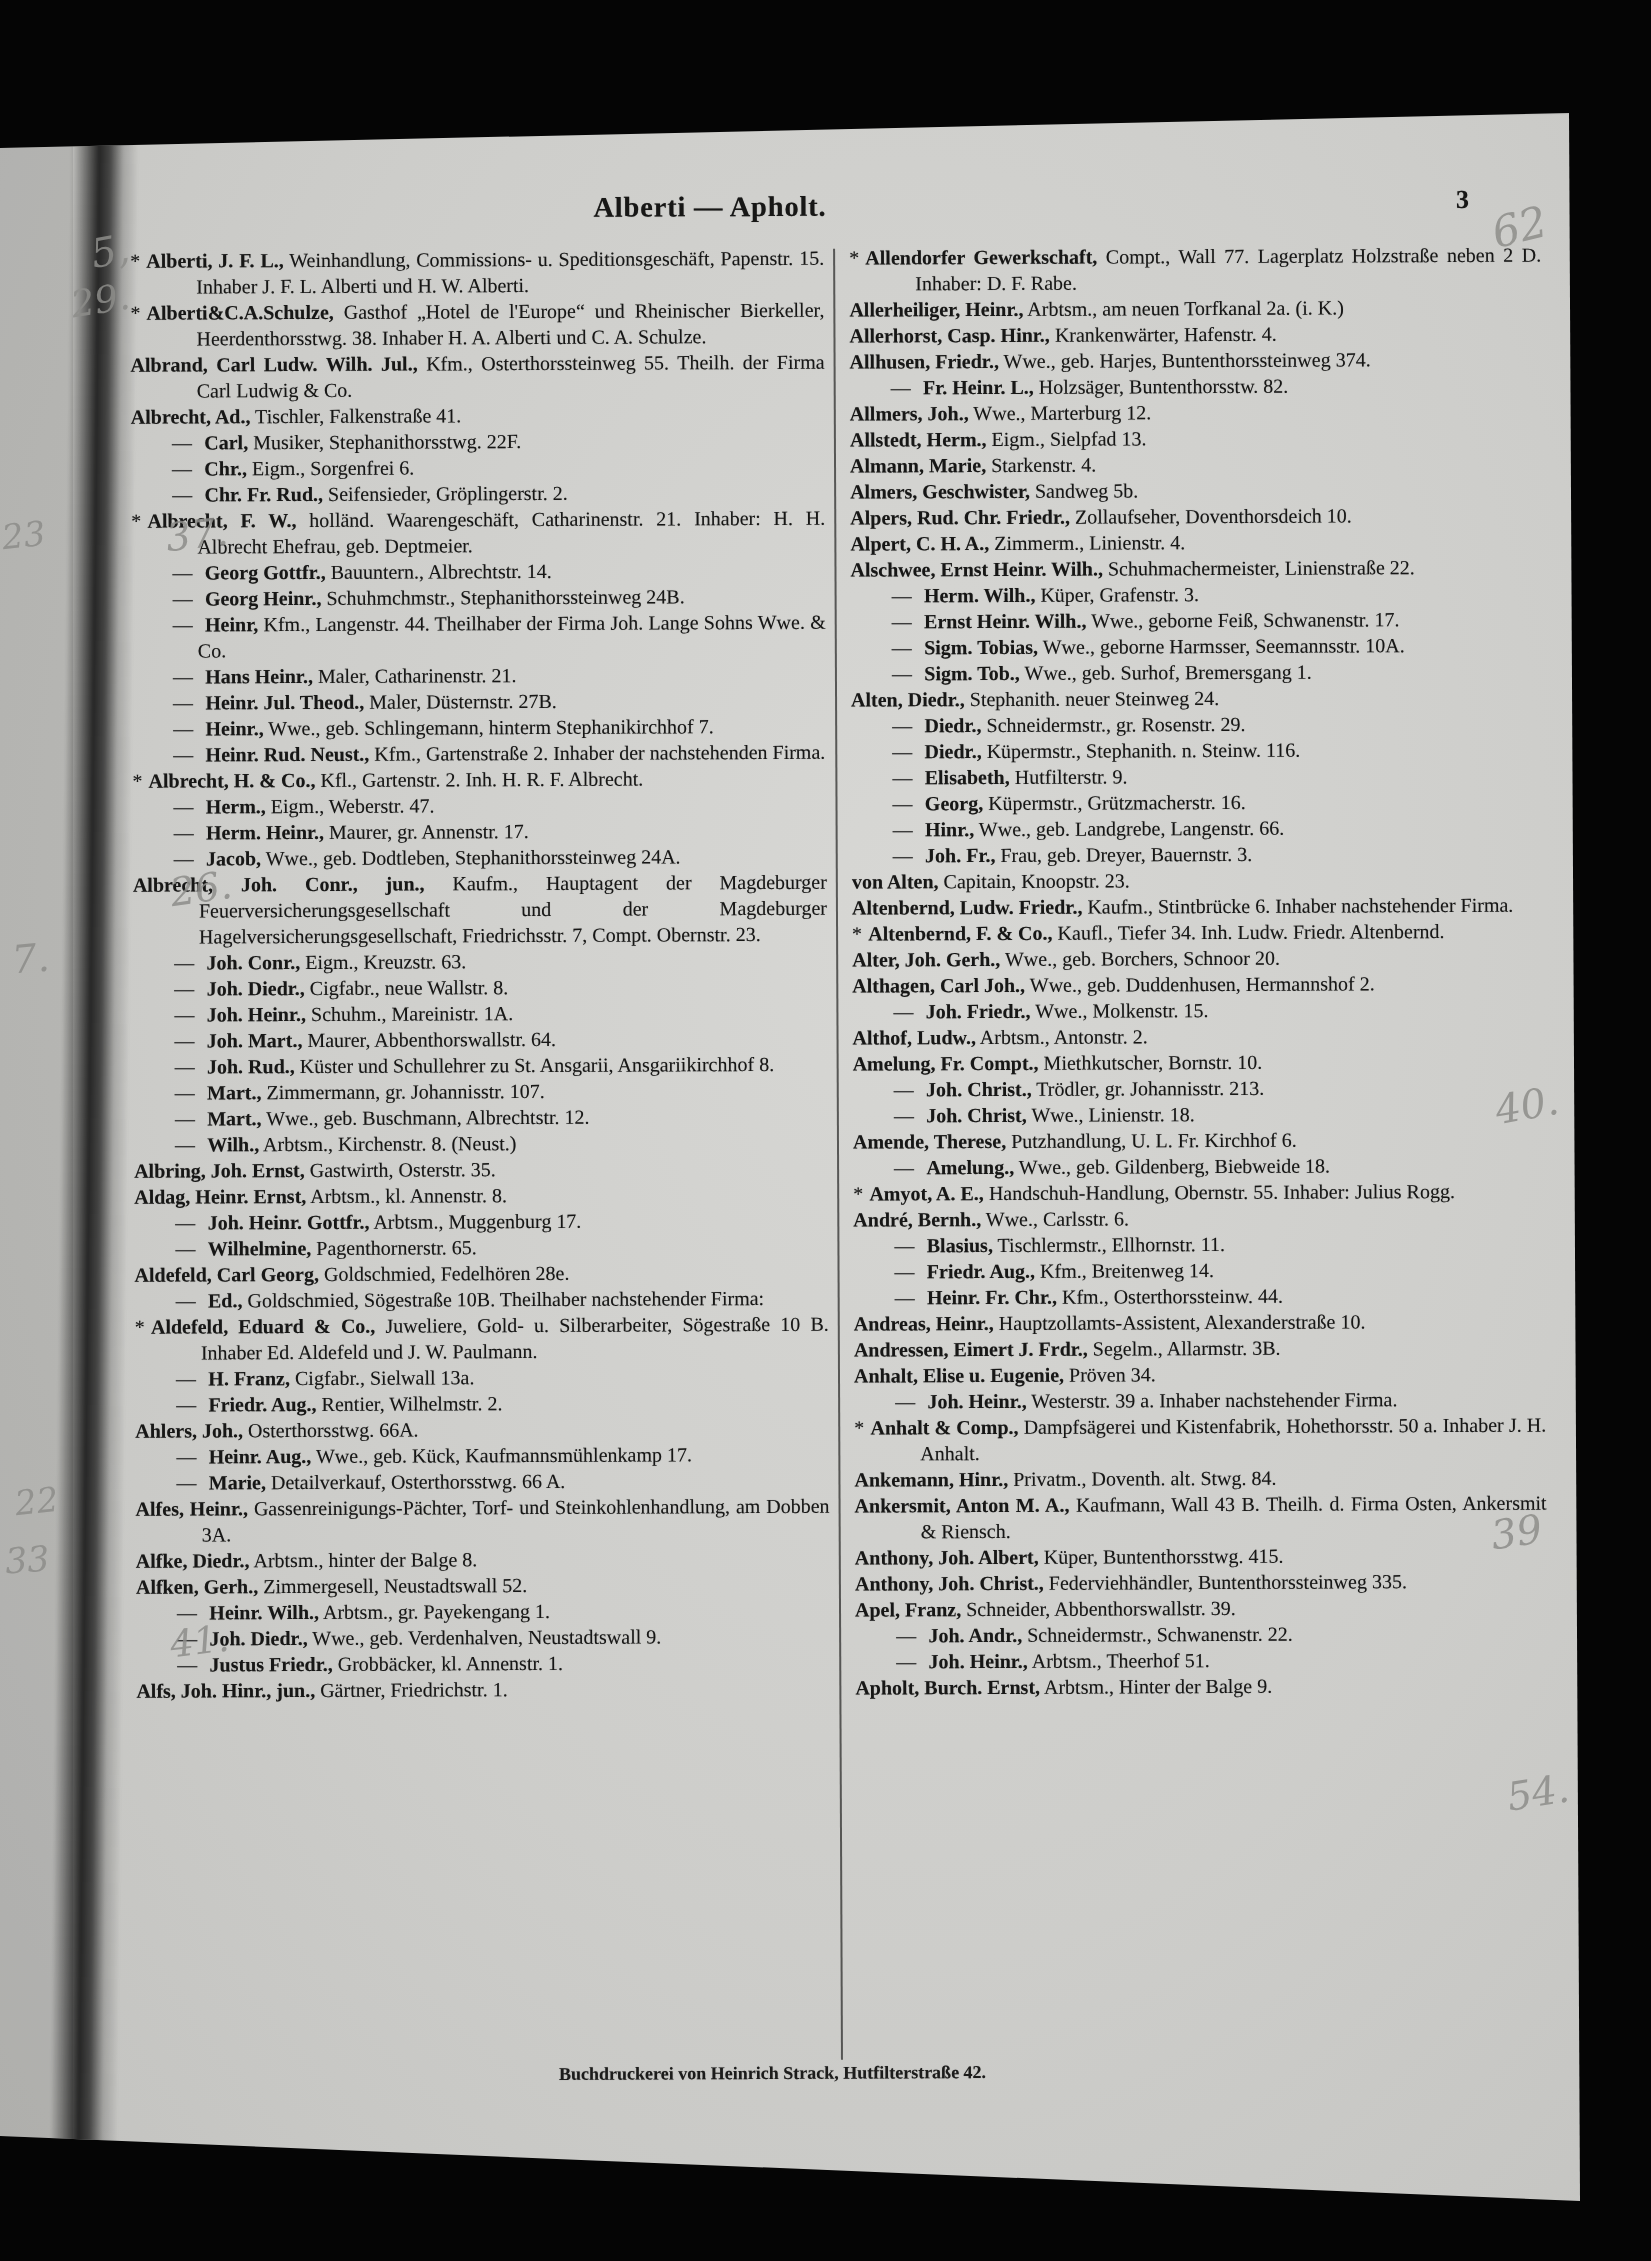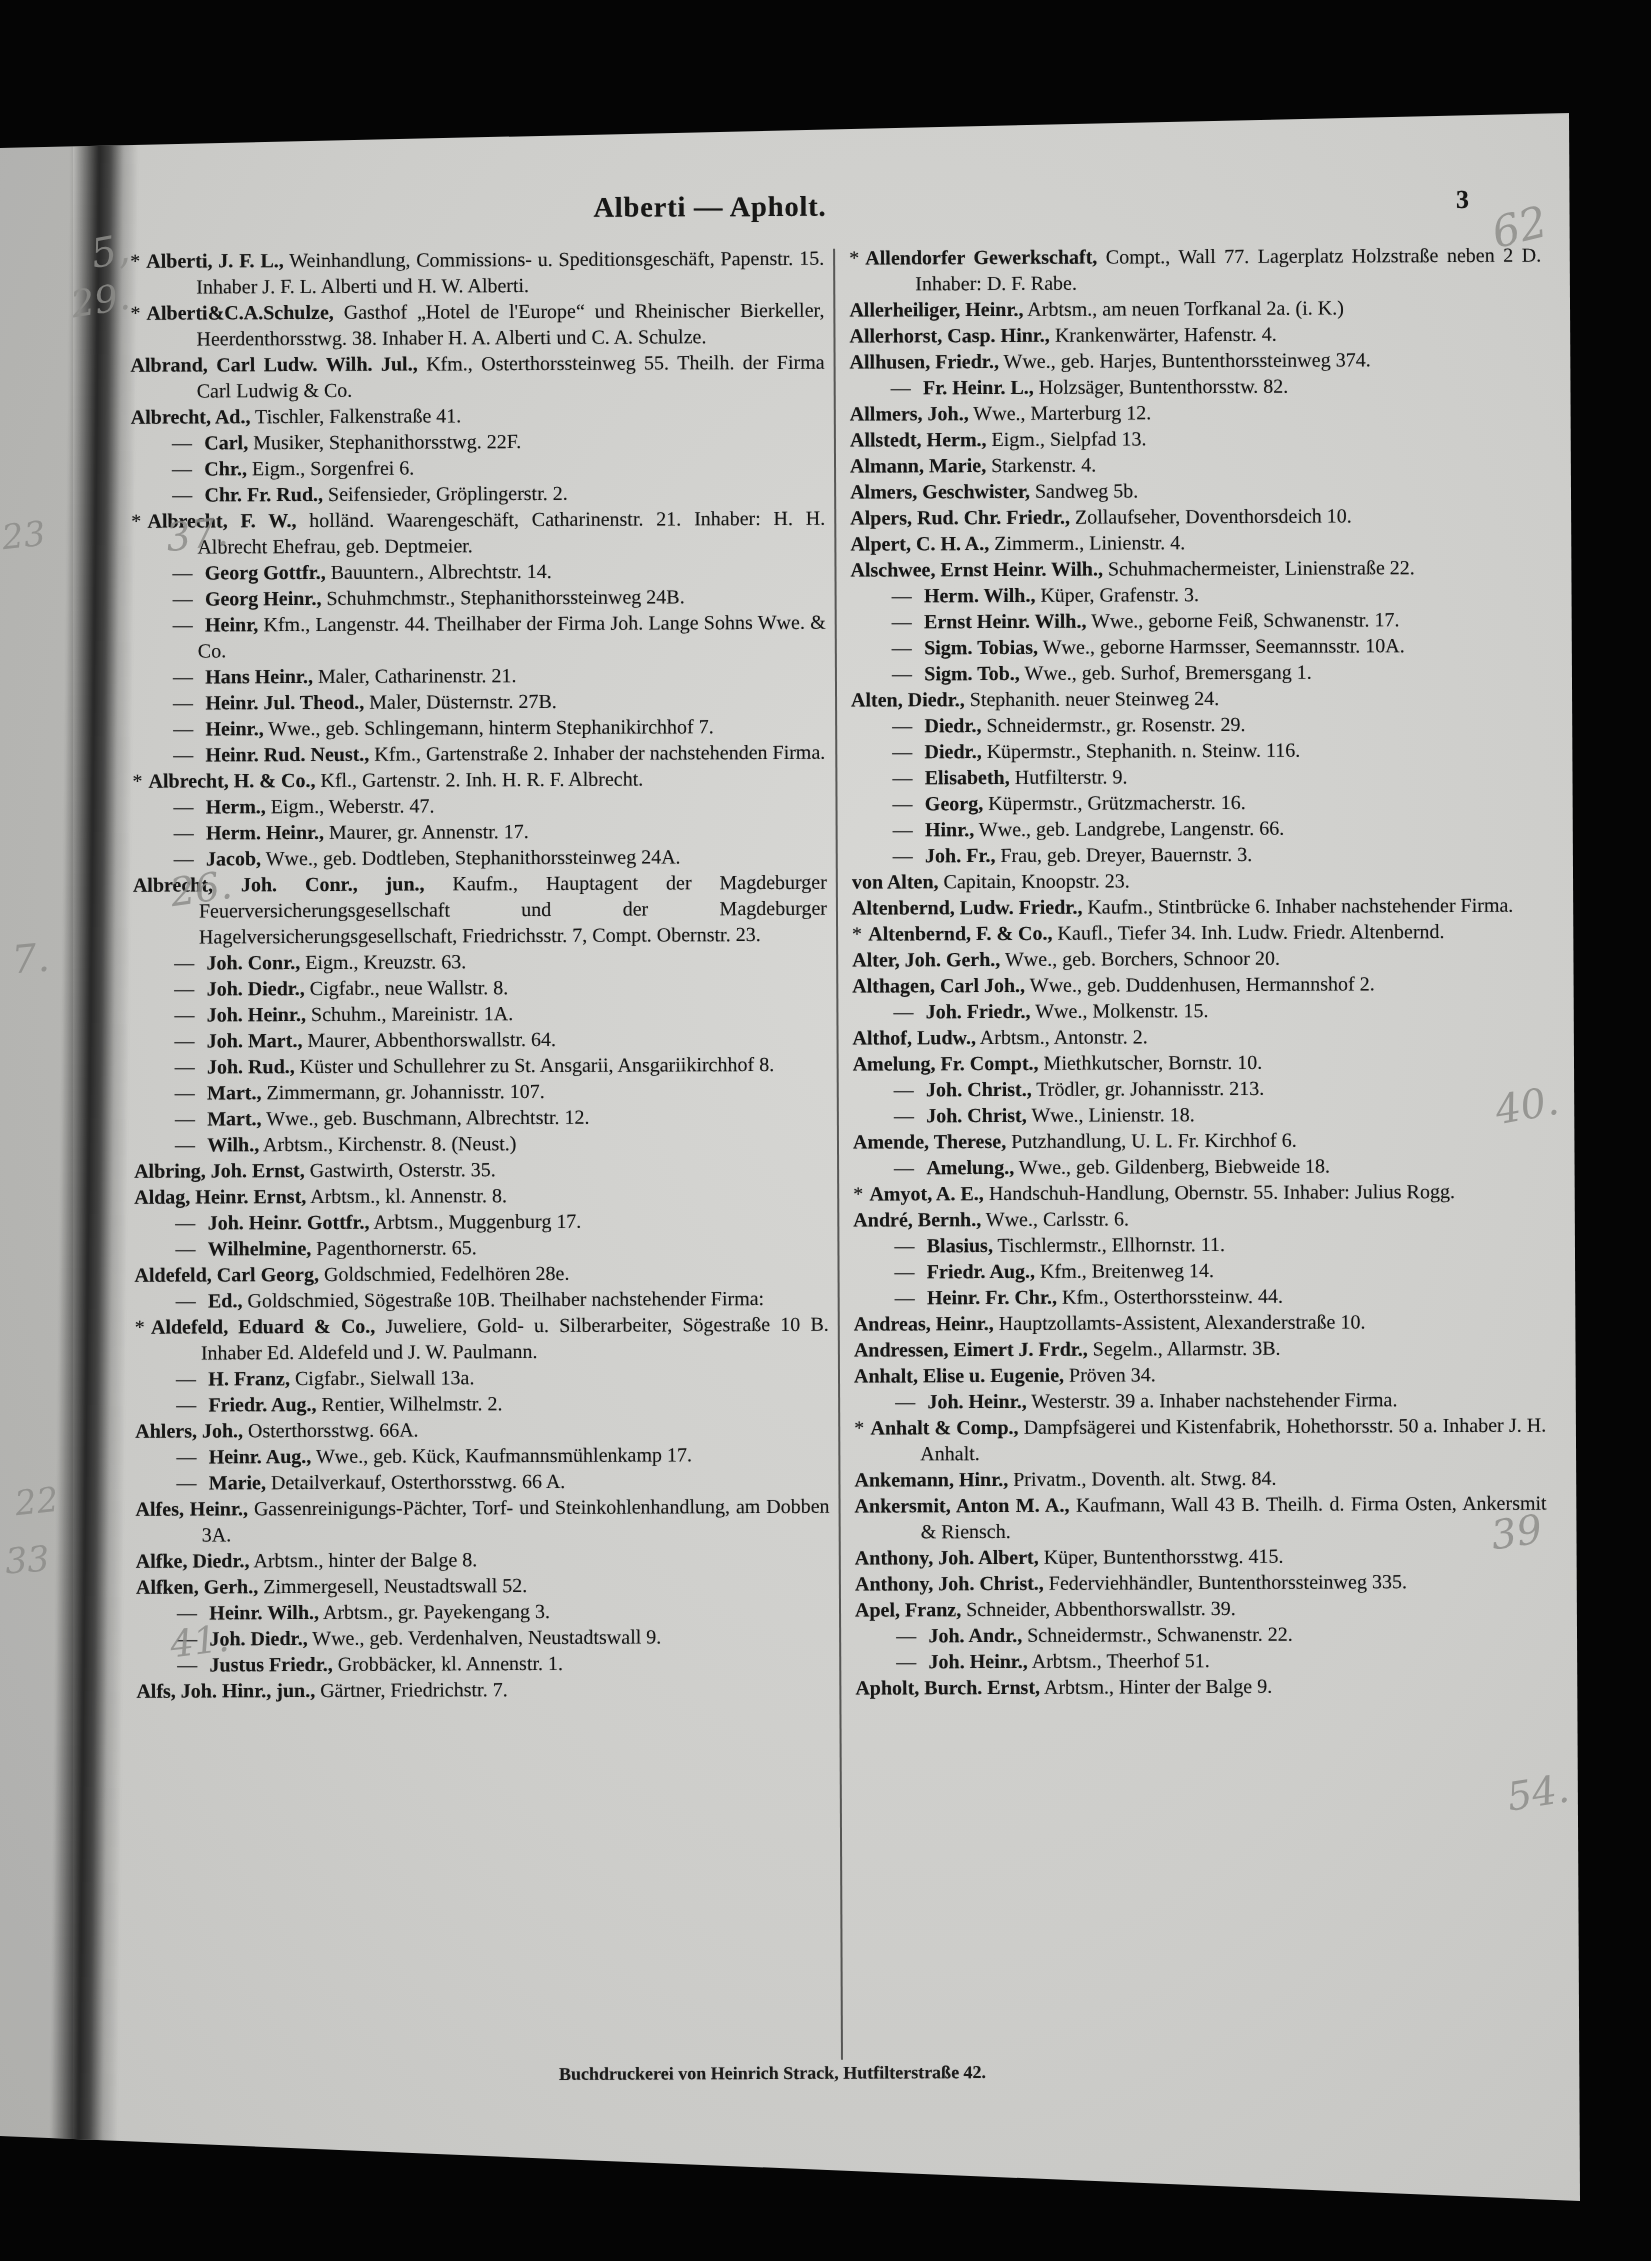--- a/index.html
+++ b/index.html
@@ -118,24 +118,24 @@
         <div class="entry dash"><span class="e-pre">—</span><span class="e-name">Ed.,</span> <span class="e-info">Goldschmied, Sögestraße 10B. Theilhaber nachstehender Firma:</span></div>
         <div class="entry star"><span class="e-pre">*</span><span class="e-name">Aldefeld, Eduard &amp; Co.,</span> <span class="e-info">Juweliere, Gold- u. Silberarbeiter, Sögestraße 10 B. Inhaber Ed. Aldefeld und J. W. Paulmann.</span></div>
         <div class="entry dash"><span class="e-pre">—</span><span class="e-name">H. Franz,</span> <span class="e-info">Cigfabr., Sielwall 13a.</span></div>
         <div class="entry dash"><span class="e-pre">—</span><span class="e-name">Friedr. Aug.,</span> <span class="e-info">Rentier, Wilhelmstr. 2.</span></div>
         <div class="entry"><span class="e-pre"></span><span class="e-name">Ahlers, Joh.,</span> <span class="e-info">Osterthorsstwg. 66A.</span></div>
         <div class="entry dash"><span class="e-pre">—</span><span class="e-name">Heinr. Aug.,</span> <span class="e-info">Wwe., geb. Kück, Kaufmannsmühlenkamp 17.</span></div>
         <div class="entry dash"><span class="e-pre">—</span><span class="e-name">Marie,</span> <span class="e-info">Detailverkauf, Osterthorsstwg. 66 A.</span></div>
         <div class="entry"><span class="e-pre"></span><span class="e-name">Alfes, Heinr.,</span> <span class="e-info">Gassenreinigungs-Pächter, Torf- und Steinkohlenhandlung, am Dobben 3A.</span></div>
         <div class="entry"><span class="e-pre"></span><span class="e-name">Alfke, Diedr.,</span> <span class="e-info">Arbtsm., hinter der Balge 8.</span></div>
         <div class="entry"><span class="e-pre"></span><span class="e-name">Alfken, Gerh.,</span> <span class="e-info">Zimmergesell, Neustadtswall 52.</span></div>
-        <div class="entry dash"><span class="e-pre">—</span><span class="e-name">Heinr. Wilh.,</span> <span class="e-info">Arbtsm., gr. Payekengang 3.</span></div>
+        <div class="entry dash"><span class="e-pre">—</span><span class="e-name">Heinr. Wilh.,</span> <span class="e-info">Arbtsm., gr. Payekengang 1.</span></div>
         <div class="entry dash"><span class="e-pre">—</span><span class="e-name">Joh. Diedr.,</span> <span class="e-info">Wwe., geb. Verdenhalven, Neustadtswall 9.</span></div>
         <div class="entry dash"><span class="e-pre">—</span><span class="e-name">Justus Friedr.,</span> <span class="e-info">Grobbäcker, kl. Annenstr. 1.</span></div>
-        <div class="entry"><span class="e-pre"></span><span class="e-name">Alfs, Joh. Hinr., jun.,</span> <span class="e-info">Gärtner, Friedrichstr. 7.</span></div>
+        <div class="entry"><span class="e-pre"></span><span class="e-name">Alfs, Joh. Hinr., jun.,</span> <span class="e-info">Gärtner, Friedrichstr. 1.</span></div>
       </div>
 
     <div class="col col-right">
         <div class="entry star"><span class="e-pre">*</span><span class="e-name">Allendorfer Gewerkschaft,</span> <span class="e-info">Compt., Wall 77. Lagerplatz Holzstraße neben 2 D. Inhaber: D. F. Rabe.</span></div>
         <div class="entry"><span class="e-pre"></span><span class="e-name">Allerheiliger, Heinr.,</span> <span class="e-info">Arbtsm., am neuen Torfkanal 2a. (i. K.)</span></div>
         <div class="entry"><span class="e-pre"></span><span class="e-name">Allerhorst, Casp. Hinr.,</span> <span class="e-info">Krankenwärter, Hafenstr. 4.</span></div>
         <div class="entry"><span class="e-pre"></span><span class="e-name">Allhusen, Friedr.,</span> <span class="e-info">Wwe., geb. Harjes, Buntenthorssteinweg 374.</span></div>
         <div class="entry dash"><span class="e-pre">—</span><span class="e-name">Fr. Heinr. L.,</span> <span class="e-info">Holzsäger, Buntenthorsstw. 82.</span></div>
         <div class="entry"><span class="e-pre"></span><span class="e-name">Allmers, Joh.,</span> <span class="e-info">Wwe., Marterburg 12.</span></div>
         <div class="entry"><span class="e-pre"></span><span class="e-name">Allstedt, Herm.,</span> <span class="e-info">Eigm., Sielpfad 13.</span></div>

